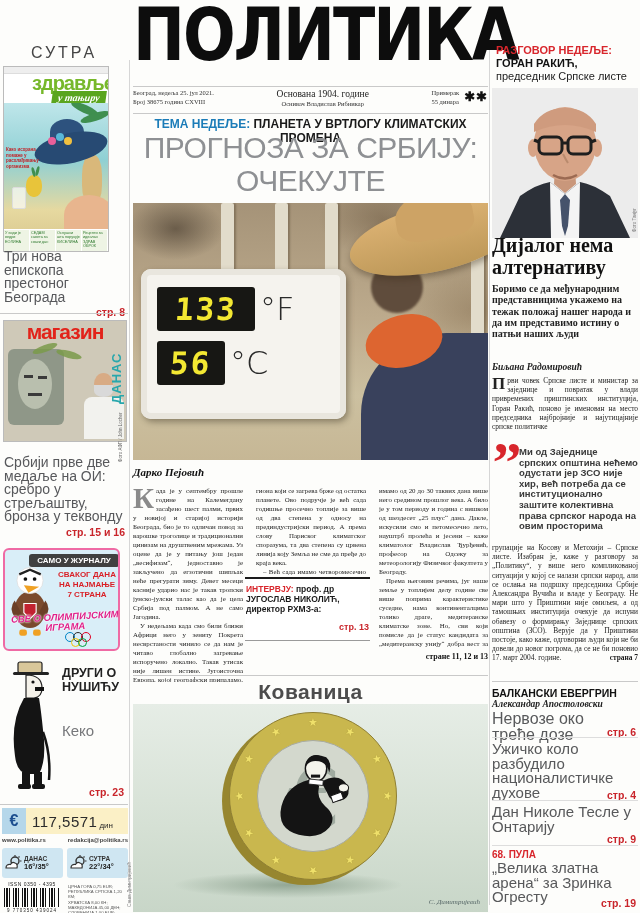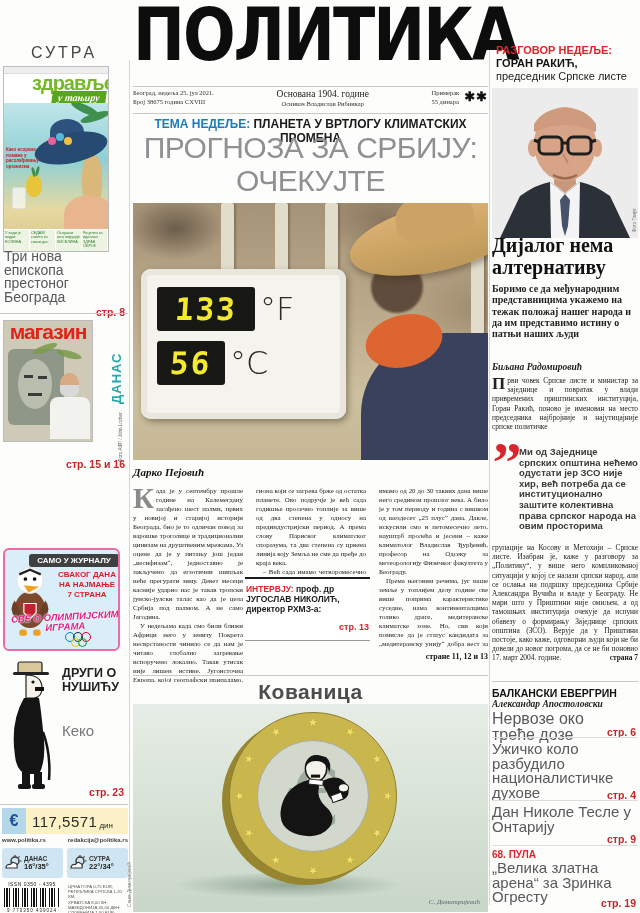--- a/index.html
+++ b/index.html
@@ -42,21 +42,21 @@
   .hair { position:absolute; left:78px; top:52px; width:20px; height:50px; background:#d9b87a; border-radius:40%; }
   .shoulder { position:absolute; left:60px; top:92px; width:50px; height:40px; background:#e8b58e; border-radius:50% 50% 0 0; }
   .pineapple { position:absolute; left:22px; top:72px; width:16px; height:22px; background:#e8c43a; border-radius:45%; }
   .pineleaf { position:absolute; width:3px; height:10px; background:#3f8f4f; border-radius:50%; }
   .glass { position:absolute; left:8px; top:84px; width:14px; height:22px; background:rgba(255,255,255,.65); border:1px solid #ddd; border-radius:2px; }
   .cover1 .covertext { position:absolute; left:2px; top:44px; width:34px; font-size:4.5px; line-height:5.5px; font-weight:bold; color:#c22227; }
   .cover1 .strip { position:absolute; left:0; bottom:0; width:104px; height:22px; display:flex; background:#eef4e4; border-top:1px solid #fff; }
   .cover1 .strip div { flex:1; border-right:1px solid #fff; font-size:3.8px; line-height:4.4px; color:#2f7a2f; padding:1px; overflow:hidden; }
   .sb-headline { font-size:14px; line-height:13.5px; color:#57585b; }
   .sb-page { display:block; text-align:right; margin-top:2px; }
-  .cover2 { left:3px; top:320px; width:90px; height:122px; background:#cfc9b8; border:1px solid #bbb; overflow:hidden; }
+  .cover2 { left:3px; top:320px; width:124px; height:122px; background:#cfc9b8; border:1px solid #bbb; overflow:hidden; }
   .cover2 .ttl { text-align:center; font-weight:bold; font-size:21px; line-height:22px; color:#e2231a; letter-spacing:-1px; }
   .mag-face { position:absolute; left:4px; top:28px; width:56px; height:76px; background:#8f9788; border-radius:6px; }
   .mag-face .lite { position:absolute; left:10px; top:10px; width:34px; height:50px; background:#b9bfae; border-radius:50%; }
   .mag-face .eye { position:absolute; width:9px; height:2.5px; background:#3a3a3a; }
   .mag-man { position:absolute; right:2px; bottom:2px; width:40px; height:64px; }
   .mag-man .shirt { position:absolute; bottom:0; width:40px; height:42px; background:#f2f2ee; border-radius:8px 8px 0 0; }
   .mag-man .head { position:absolute; left:10px; top:-2px; width:19px; height:22px; background:#d8ab85; border-radius:50%; }
   .mag-man .beard { position:absolute; left:10px; top:10px; width:19px; height:12px; background:#d9d9d9; border-radius:0 0 50% 50%; }
   .mag-plant { position:absolute; width:26px; height:7px; background:#7a9a4a; border-radius:50%; opacity:.85; }
   .danas { left:109px; top:344px; height:60px; color:#28a7ac; font-weight:bold; font-size:13px; letter-spacing:1px; }
@@ -241,20 +241,21 @@
   <div class="mag-man">
     <div class="shirt"></div>
     <div class="head"></div>
     <div class="beard"></div>
   </div>
 </div>
 <div class="abs danas vtext">ДАНАС</div>
 <div class="abs mainphoto-credit vtext">Фото АФП / John Locher</div>
 
 <div class="abs" style="left:4px; top:456px; width:121px;">
+  <div class="sb-headline">Србији прве две медаље на ОИ: сребро у стрељаштву, бронза у теквонду</div>
   <span class="pageref sb-page">стр. 15 и 16</span>
 </div>
 
 <div class="abs eagle-box">
   <svg width="46" height="92" viewBox="0 0 60 120" style="position:absolute; left:2px; top:6px;">
     <ellipse cx="30" cy="70" rx="20" ry="24" fill="#7b4a2d"></ellipse>
     <path d="M10 58 q-8 10 0 22 q6 6 12 1" fill="#6b3f26"></path>
     <path d="M50 58 q8 10 0 22 q-6 6 -12 1" fill="#6b3f26"></path>
     <circle cx="30" cy="32" r="17" fill="#ffffff" stroke="#ddd"></circle>
     <path d="M16 24 L30 18 L44 24" stroke="#222" stroke-width="3" fill="none"></path>

